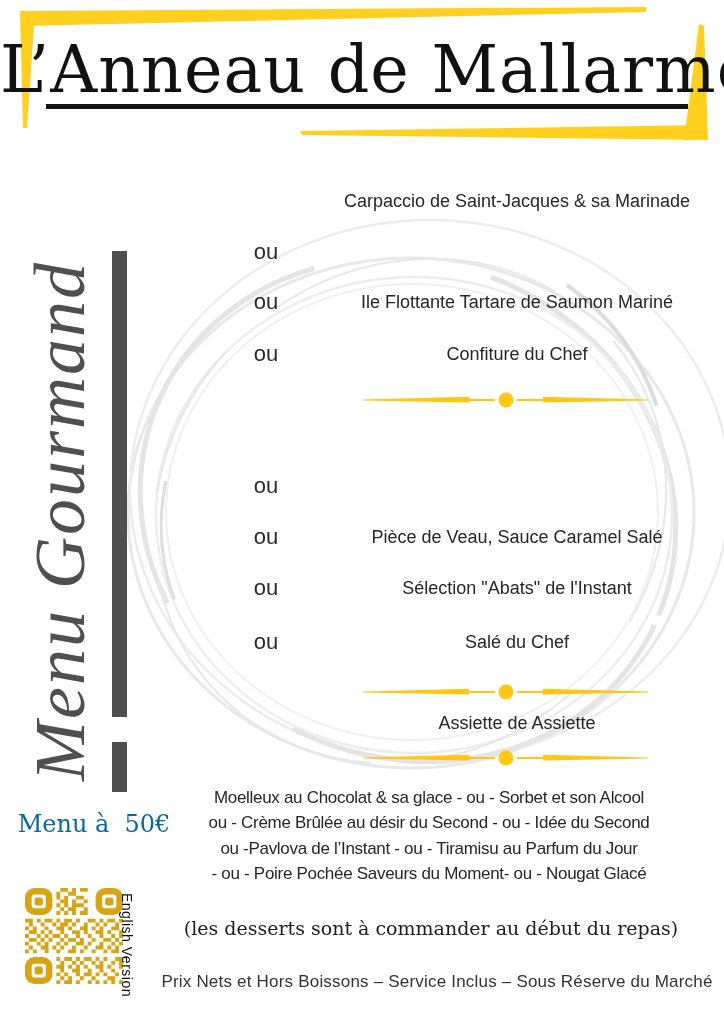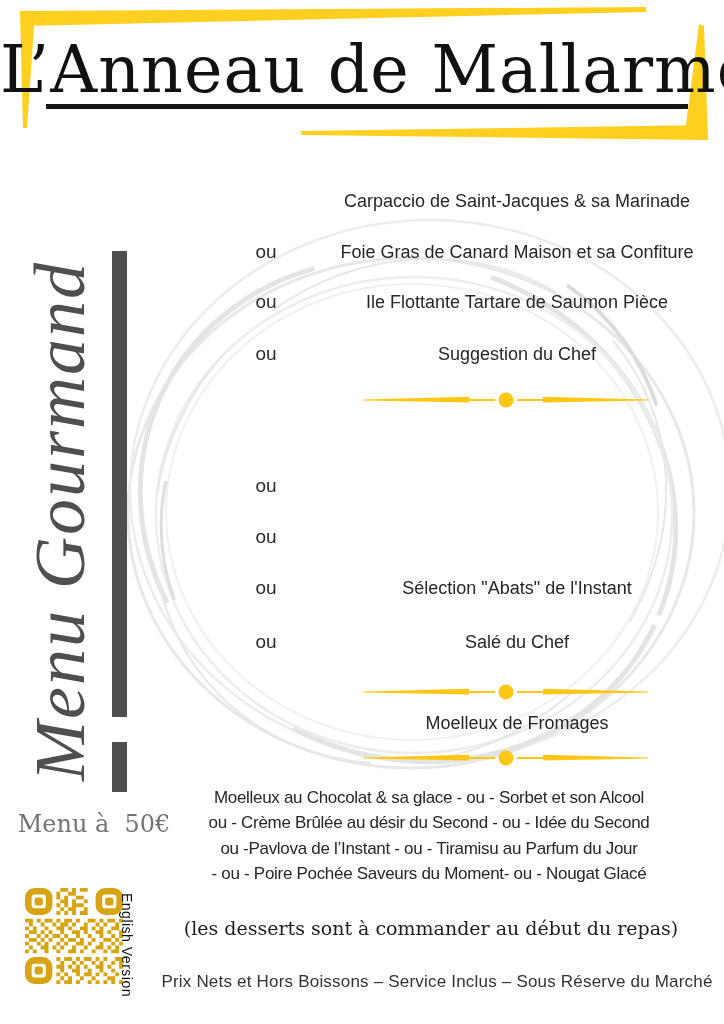--- a/index.html
+++ b/index.html
@@ -7,38 +7,38 @@
         font-family:"Liberation Sans",sans-serif;color:#2b2b2b;}
   svg{display:block;}
   .abs{position:absolute;}
   
   .title{position:absolute;left:0;top:34px;width:724px;text-align:center;
          font-family:"DejaVu Serif",serif;font-size:65px;line-height:72px;
          letter-spacing:1px;color:#111;white-space:nowrap;}
   .title-underline{position:absolute;left:46px;top:104px;width:642px;height:5px;background:#141414;}
   
   .row{position:absolute;left:16px;width:712px;height:24px;line-height:24px;font-size:18px;}
-  .ou{position:absolute;left:228px;width:44px;text-align:center;font-size:19px;color:#2b2b2b;}
+  .ou{position:absolute;left:228px;width:44px;text-align:center;font-size:22px;color:#2b2b2b;}
   .item{position:absolute;left:306px;width:390px;text-align:center;white-space:nowrap;color:#262626;}
   
   .desserts{position:absolute;left:119px;top:785px;width:620px;text-align:center;
             font-size:17px;line-height:25.4px;letter-spacing:-0.3px;color:#262626;}
   .note{position:absolute;left:121px;top:917px;width:620px;text-align:center;
         font-family:"DejaVu Serif",serif;font-size:19px;color:#1d1d1d;}
   .footer{position:absolute;left:107px;top:972px;width:660px;text-align:center;
           font-size:17px;letter-spacing:0.2px;color:#333;}
   
   .script{position:absolute;left:-220px;top:462px;width:560px;height:118px;
           transform:rotate(-90deg);text-align:center;
           font-family:"Liberation Serif",serif;font-style:italic;font-weight:400;
           font-size:72px;line-height:118px;letter-spacing:2px;color:#4f4f4f;white-space:nowrap;}
   .bar-main{position:absolute;left:112px;top:251px;width:15px;height:466px;background:#4f4f4f;}
   .bar-dash{position:absolute;left:112px;top:742px;width:15px;height:50px;background:#4f4f4f;}
   .price{position:absolute;left:8px;top:810px;width:172px;text-align:center;
-         font-family:"DejaVu Serif",serif;font-size:24px;color:#737373;white-space:pre;}
+         font-family:"DejaVu Serif",serif;font-size:24px;color:#0369a1;white-space:pre;}
   .qr{position:absolute;left:25px;top:888px;}
   .english{position:absolute;left:57px;top:936px;width:140px;height:18px;
            transform:rotate(90deg);text-align:center;font-size:14px;
            letter-spacing:0.5px;color:#0d0d0d;line-height:18px;white-space:nowrap;}
   .divider{position:absolute;width:296px;height:18px;left:357px;}
 </style>
 </head>
 <body>
 
 <div class="page">
@@ -102,46 +102,46 @@
       M8 24h1v1H8zM10 24h2v1h-2zM13 24h1v1h-1zM16 24h1v1h-1zM18 24h1v1h-1zM20 24h1v1h-1zM22 24h1v1h-1zM24 24h1v1h-1z"></path>
     </g>
   </svg>
   <div class="english">English Version</div>
 
   <div class="row" style="top:189px">
     <span class="item">Carpaccio de Saint-Jacques &amp; sa Marinade</span>
     </div>
   <div class="row" style="top:240px">
     <span class="ou">ou</span>
-    <span class="item">Foie Gras de Canard Maison et sa Confiture</span>
     </div>
   <div class="row" style="top:290px">
     <span class="ou">ou</span>
-    <span class="item">Ile Flottante Tartare de Saumon Pièce</span>
+    <span class="item">Ile Flottante Tartare de Saumon Mariné</span>
     </div>
   <div class="row" style="top:342px">
     <span class="ou">ou</span>
-    <span class="item">Suggestion du Chef</span>
+    <span class="item">Confiture du Chef</span>
     </div>
 
   <svg class="divider" style="top:391px" width="296" height="18" viewBox="0 0 296 18">
     <g fill="#FFC713">
       <polygon points="6,8.6 112,5.8 112,11.4 6,9.4"></polygon>
       <rect x="112" y="8" width="26" height="2"></rect>
       <circle cx="149" cy="9" r="7.5"></circle>
       <rect x="160" y="8" width="26" height="2"></rect>
       <polygon points="186,5.8 291,8.6 291,9.4 186,11.4"></polygon>
     </g>
   </svg>
 
   <div class="row" style="top:474px">
     <span class="ou">ou</span>
     </div>
   <div class="row" style="top:525px">
     <span class="ou">ou</span>
+    <span class="item">Pièce de Veau, Sauce Caramel Salé</span>
     </div>
   <div class="row" style="top:576px">
     <span class="ou">ou</span>
     <span class="item">Sélection "Abats" de l'Instant</span>
     </div>
   <div class="row" style="top:630px">
     <span class="ou">ou</span>
     <span class="item">Salé du Chef</span>
     </div>
 
@@ -149,21 +149,21 @@
     <g fill="#FFC713">
       <polygon points="6,8.6 112,5.8 112,11.4 6,9.4"></polygon>
       <rect x="112" y="8" width="26" height="2"></rect>
       <circle cx="149" cy="9" r="7.5"></circle>
       <rect x="160" y="8" width="26" height="2"></rect>
       <polygon points="186,5.8 291,8.6 291,9.4 186,11.4"></polygon>
     </g>
   </svg>
 
   <div class="row" style="top:711px">
-    <span class="item">Moelleux de Fromages</span>
+    <span class="item">Assiette de Assiette</span>
     </div>
 
   <svg class="divider" style="top:749px" width="296" height="18" viewBox="0 0 296 18">
     <g fill="#FFC713">
       <polygon points="6,8.6 112,5.8 112,11.4 6,9.4"></polygon>
       <rect x="112" y="8" width="26" height="2"></rect>
       <circle cx="149" cy="9" r="7.5"></circle>
       <rect x="160" y="8" width="26" height="2"></rect>
       <polygon points="186,5.8 291,8.6 291,9.4 186,11.4"></polygon>
     </g>

